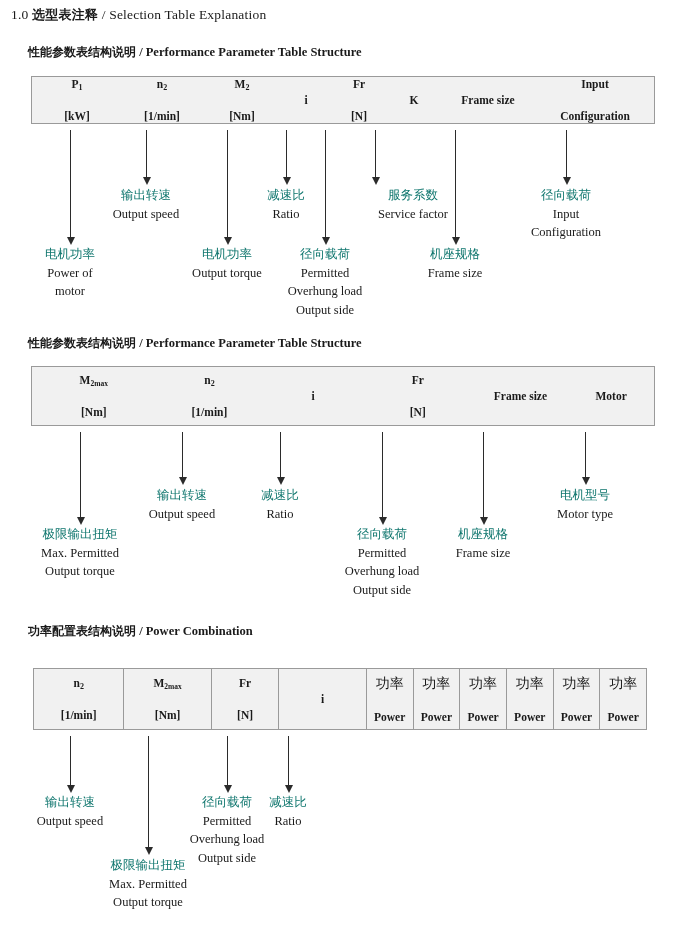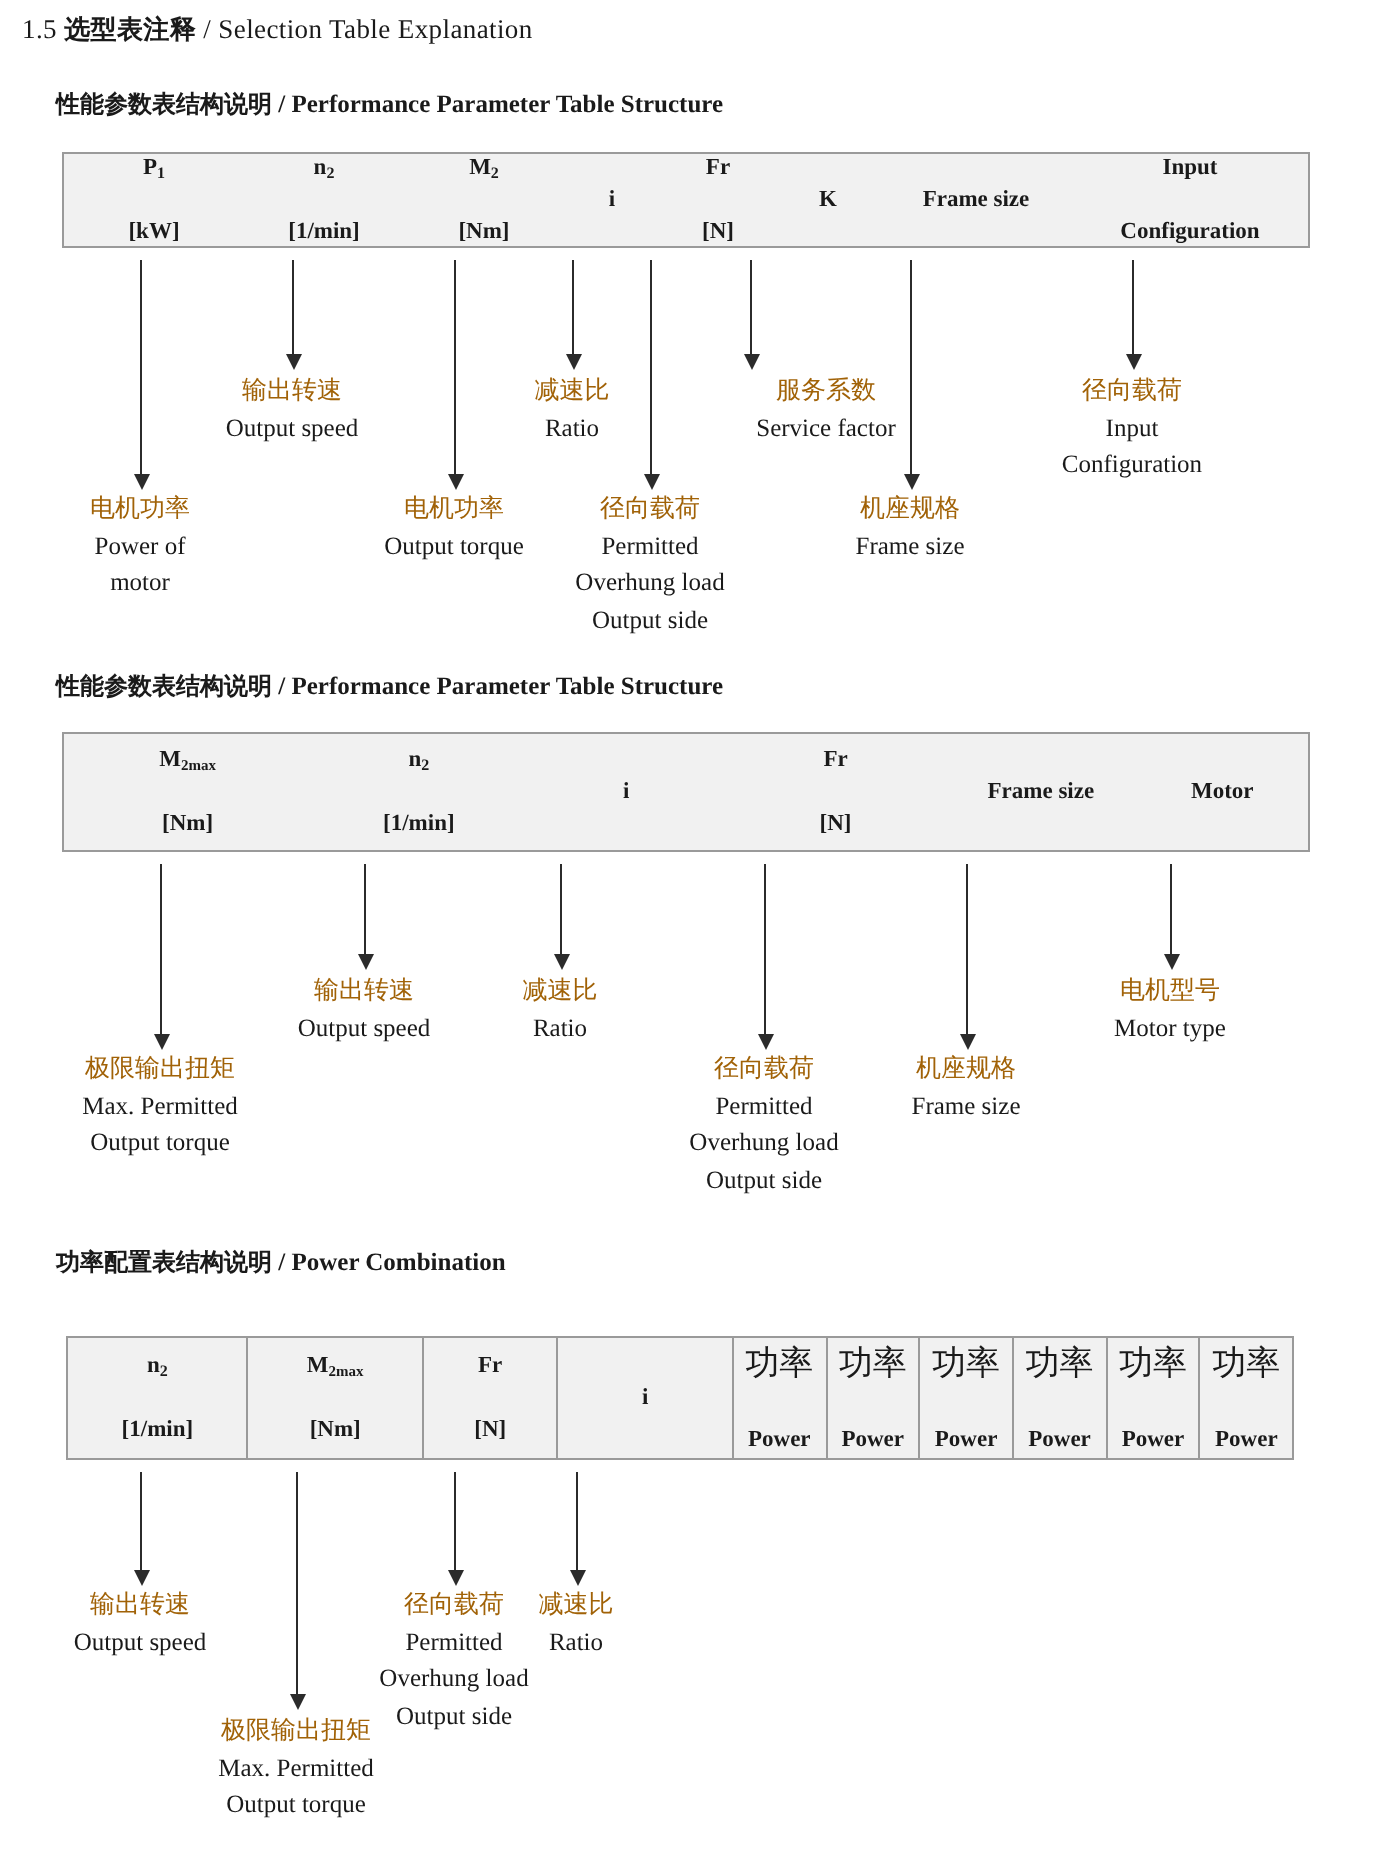--- a/index.html
+++ b/index.html
@@ -77,21 +77,21 @@
     padding: 0 2px;
   }
   .hdr-cell.div {
     border-left: 1px solid #9a9a9a;
   }
   .hdr-cell .l1 { white-space: nowrap; }
   .hdr-cell .l2 { white-space: nowrap; margin-top: 12px; }
   .hdr-cell .cn {
     font-family: "DejaVu Sans", sans-serif;
     font-weight: normal;
-    font-size: 17px;
+    font-size: 14px;
   }
   .hdr-cell sub {
     font-size: 8px;
     vertical-align: baseline;
     position: relative;
     top: 2px;
   }
   .hdr-cell .sm {
     font-size: 7.5px;
     vertical-align: baseline;
@@ -122,33 +122,33 @@
     position: absolute;
     text-align: center;
     font-family: "Liberation Serif", serif;
     font-size: 12px;
     line-height: 1.48;
     white-space: nowrap;
   }
   .callout .cn {
     font-family: "DejaVu Sans", sans-serif;
     font-size: 12.5px;
-    color: #a16207;
+    color: #0f766e;
   }
   .callout .en {
     font-family: "Liberation Serif", serif;
     font-size: 12.5px;
     color: #1a1a1a;
   }
 </style>
 </head>
 <body>
 
 <div class="doc-title">
-  <span class="num">1.5</span>
+  <span class="num">1.0</span>
   <span class="cn">选型表注释</span>
   <span class="num">/</span>
   <span class="en">Selection Table Explanation</span>
 </div>
 
 <div class="sec-heading" style="left:28px; top:44px;">
   <span class="cn">性能参数表结构说明</span>
   <span class="en">/</span>
   <span class="en">Performance Parameter Table Structure</span>
 </div>

